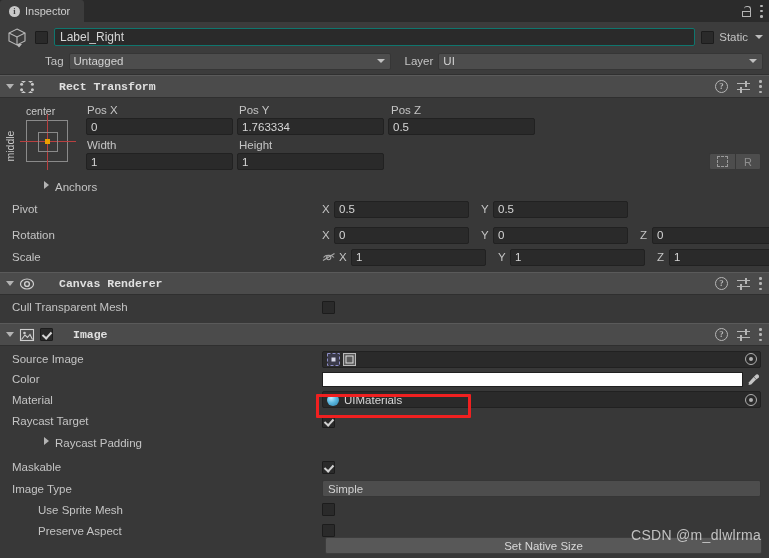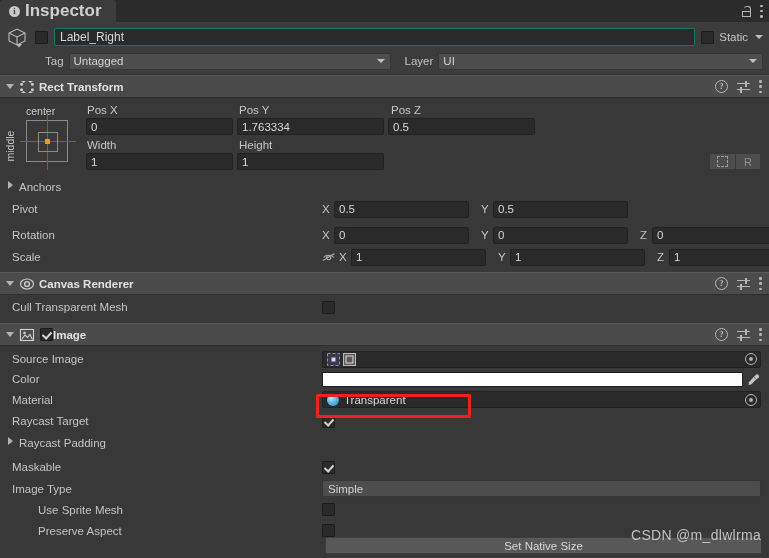--- a/index.html
+++ b/index.html
@@ -10,21 +10,21 @@
     font-size:11.5px;
     color:#c4c4c4;
     overflow:hidden;
     -webkit-font-smoothing:antialiased;
   }
   .app{position:relative;width:769px;height:558px;background:#383838;}
 
   
   .tabbar{height:22px;background:#2b2b2b;display:flex;align-items:stretch;position:relative;}
   .tab{background:#3c3c3c;display:flex;align-items:center;gap:5px;padding:0 14px 0 9px;height:22px;box-sizing:border-box;border-top-left-radius:3px;border-top-right-radius:3px;}
-  .tab-label{color:#cfcfcf;font-size:17px;font-weight:bold;}
+  .tab-label{color:#cfcfcf;font-size:11px;}
   .info-ico{width:11px;height:11px;border-radius:50%;background:#c8c8c8;color:#3c3c3c;font-size:8.5px;line-height:11px;text-align:center;font-weight:bold;font-family:"Liberation Serif",serif;}
   .tabbar-right{position:absolute;right:6px;top:0;height:22px;display:flex;align-items:center;gap:9px;}
 
   .lock-ico{width:9px;height:11px;position:relative;}
   .lock-ico::before{content:"";position:absolute;left:0;bottom:0;width:9px;height:6px;border:1px solid #b4b4b4;box-sizing:border-box;}
   .lock-ico::after{content:"";position:absolute;left:2px;top:0;width:7px;height:6px;border:1px solid #b4b4b4;border-bottom:none;border-left:none;border-top-left-radius:3px;border-top-right-radius:3px;box-sizing:border-box;}
   .kebab{width:3px;height:13px;display:flex;flex-direction:column;justify-content:space-between;align-items:center;}
   .kebab i{display:block;width:2.5px;height:2.5px;background:#b4b4b4;border-radius:50%;}
 
   
@@ -45,36 +45,36 @@
   .dropdown .dd-caret{position:absolute;right:5px;top:50%;margin-top:-2px;width:0;height:0;border-left:4px solid transparent;border-right:4px solid transparent;border-top:4.5px solid #c0c0c0;}
   .tag-dd{width:322px;}
   .layer-dd{flex:1;}
 
   
   .comp-hdr{height:21px;background:#4b4b4b;border-top:1px solid #5a5a5a;border-bottom:1px solid #2f2f2f;display:flex;align-items:center;padding:0 6px 0 4px;position:relative;}
   .foldout{width:12px;height:12px;flex:0 0 12px;display:flex;align-items:center;justify-content:center;}
   .tri-down{width:0;height:0;border-left:4.5px solid transparent;border-right:4.5px solid transparent;border-top:5.5px solid #b3b3b3;}
   .tri-right{width:0;height:0;border-top:4.5px solid transparent;border-bottom:4.5px solid transparent;border-left:5.5px solid #b3b3b3;}
   .comp-ico{width:16px;height:16px;flex:0 0 16px;margin:0 4px 0 3px;display:flex;align-items:center;justify-content:center;}
-  .comp-title{font-size:11.5px;color:#e0e0e0;font-weight:bold;margin-left:0;}
+  .comp-title{font-size:11.5px;color:#e0e0e0;font-weight:bold;margin-left:20px;font-family:Liberation Mono, monospace;}
   .hdr-tools{position:absolute;right:7px;top:0;height:21px;display:flex;align-items:center;gap:9px;}
   .q-ico{width:13px;height:13px;border-radius:50%;border:1.5px solid #b6b6b6;color:#b6b6b6;font-size:9px;line-height:10px;text-align:center;font-weight:bold;box-sizing:border-box;font-family:"Liberation Serif",serif;}
   .sliders{width:13px;height:12px;position:relative;}
   .sliders i{position:absolute;background:#b6b6b6;}
   .sliders .h1{left:0;top:2px;width:13px;height:1.5px;}
   .sliders .h2{left:0;top:8px;width:13px;height:1.5px;}
   .sliders .v1{left:8px;top:0;width:1.5px;height:6px;}
   .sliders .v2{left:3px;top:6px;width:1.5px;height:6px;}
 
   
   .body{background:#383838;}
   .prow{display:flex;align-items:center;height:22px;padding:0 8px 0 0;}
   .plabel{width:322px;flex:0 0 322px;padding-left:12px;box-sizing:border-box;color:#c4c4c4;font-size:11.5px;white-space:nowrap;}
   .plabel.indent{padding-left:38px;}
-  .plabel.fold{padding-left:8px;display:flex;gap:6px;}
+  .plabel.fold{padding-left:8px;display:flex;gap:6px;margin-left:36px;}
 
   .field{height:17px;background:#2a2a2a;border:1px solid #212121;box-sizing:border-box;display:flex;align-items:center;padding:0 4px;color:#d6d6d6;font-size:11.5px;border-radius:2px;}
   .axis{color:#c4c4c4;font-size:11.5px;margin-right:4px;width:8px;flex:0 0 8px;text-align:left;}
 
   
   .rt-wrap{display:flex;padding:4px 8px 4px 0;}
   .rt-anchor{width:86px;flex:0 0 86px;position:relative;padding-left:6px;box-sizing:border-box;}
   .lbl-center{position:absolute;left:26px;top:3px;font-size:10.5px;color:#c9c9c9;}
   .lbl-middle{position:absolute;left:-5px;top:38px;font-size:10.5px;color:#c9c9c9;transform:rotate(-90deg);transform-origin:center;}
   .anchor-box{position:absolute;left:26px;top:18px;width:42px;height:42px;border:1px solid #8a8a8a;box-sizing:border-box;}
@@ -382,21 +382,21 @@
           <path d="M9.2 1.6 a1.9 1.9 0 0 1 2.6 2.6 L9.6 6.4 L6.9 3.7 Z" fill="#c6c6c6"></path>
           <path d="M6.6 4.1 L9.1 6.6 L4.2 11.5 L1.6 11.9 L2 9.3 Z" fill="#c6c6c6"></path>
         </svg>
       </span>
     </div>
 
     <div class="prow" style="height:21px">
       <span class="plabel">Material</span>
       <span class="objfield">
         <span class="mat-ico"></span>
-        <span>Transparent</span>
+        <span>UIMaterials</span>
         <span class="picker">
             <i></i>
           </span>
       </span>
     </div>
 
     <div class="prow" style="height:22px">
       <span class="plabel">Raycast Target</span>
       <span class="checkbox-sm checked"></span>
     </div>

